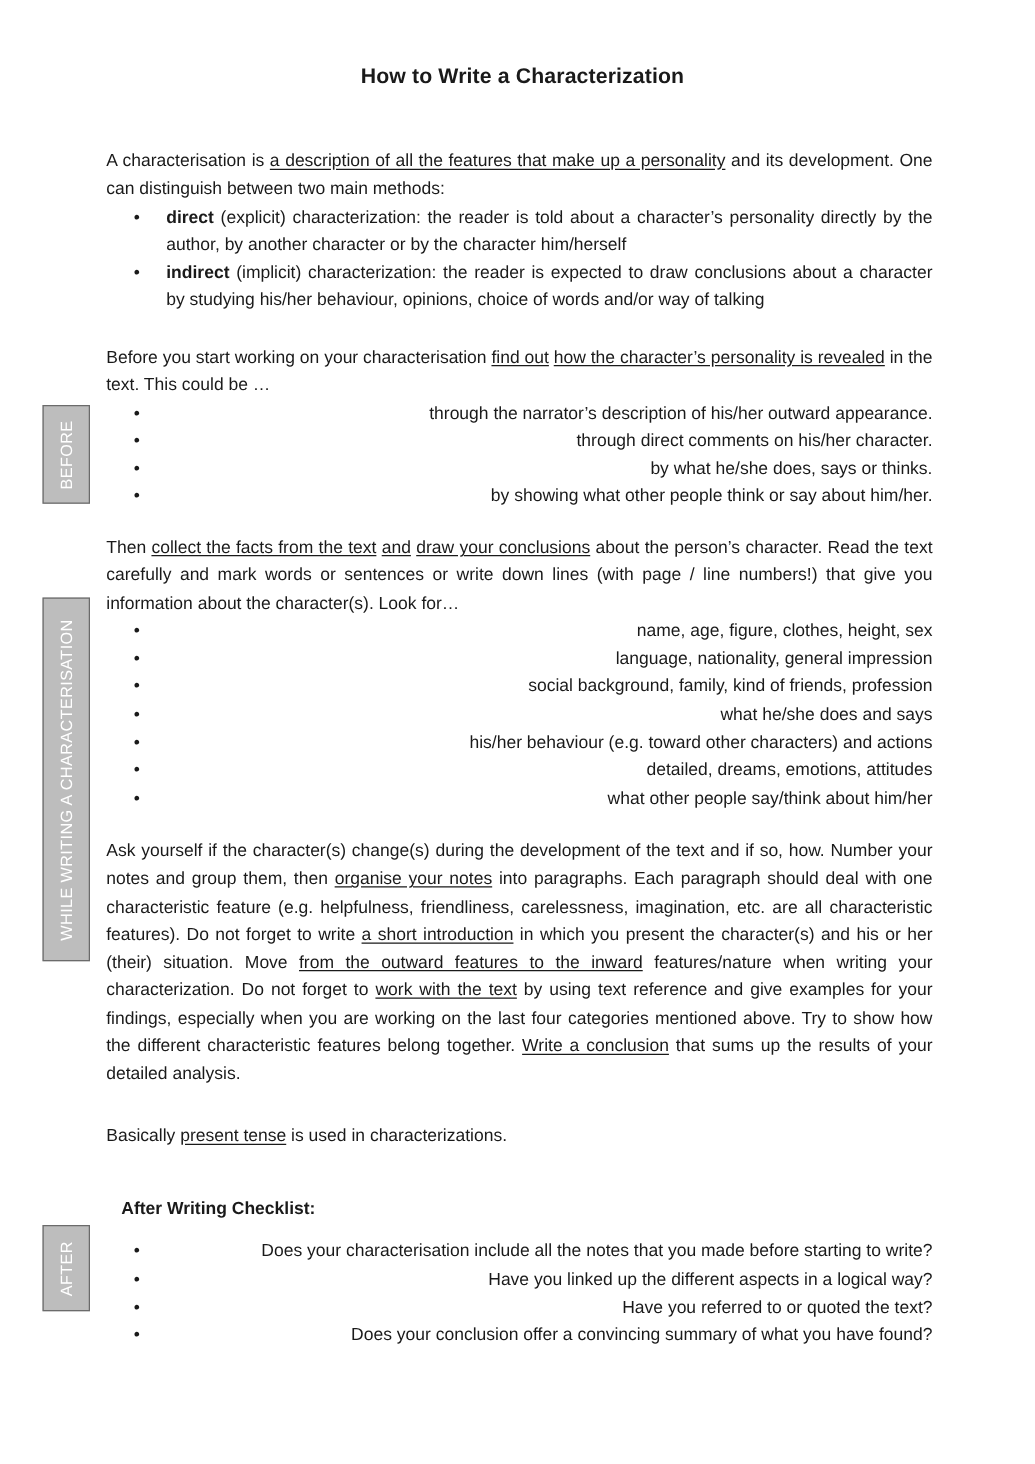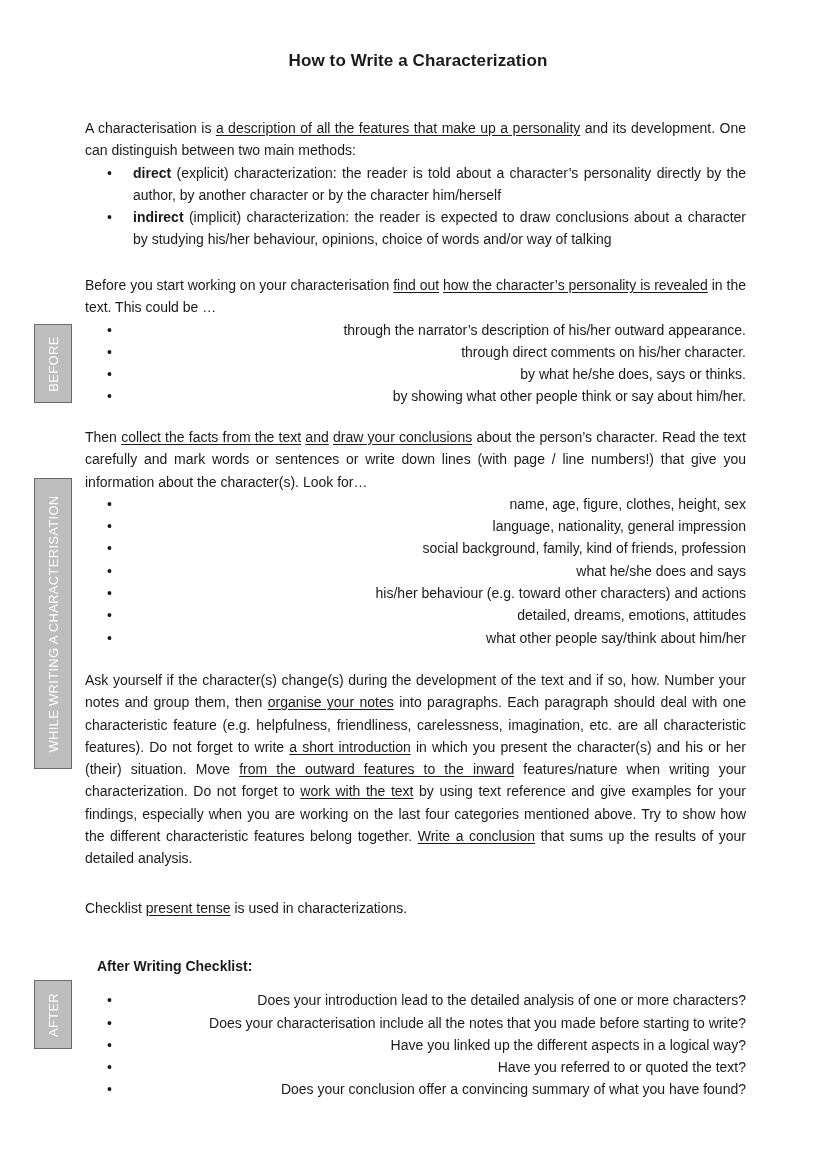--- a/index.html
+++ b/index.html
@@ -67,27 +67,26 @@
       <li>detailed, dreams, emotions, attitudes</li>
       <li>what other people say/think about him/her</li>
     </ul>
   </div>
 
   <div class="block" style="top:669px;">
     <p class="justify-last" style="margin:0;"><span>Ask yourself if the character(s) change(s) during the development of the text and if so, how. Number your notes and group them, then </span><u>organise your notes</u><span> into paragraphs. Each paragraph should deal with one characteristic feature (e.g. helpfulness, friendliness, carelessness, imagination, etc. are all characteristic features). Do not forget to write </span><u>a short introduction</u><span> in which you present the character(s) and his or her (their) situation. Move </span><u>from the outward features to the inward</u><span> features/nature when writing your characterization. Do not forget to </span><u>work with the text</u><span> by using text reference and give examples for your findings, especially when you are working on the last four categories mentioned above. Try to show how the different characteristic features belong together. </span><u>Write a conclusion</u><span> that sums up the results of your detailed analysis.</span></p>
   </div>
 
   <div class="block" style="top:897px;">
-    <p style="margin:0;"><span>Checklist </span><u>present tense</u><span> is used in characterizations.</span></p>
+    <p style="margin:0;"><span>Basically </span><u>present tense</u><span> is used in characterizations.</span></p>
   </div>
 
   <div class="block" style="top:943px;">
     <p class="bold" style="margin:12px;">After Writing Checklist:</p>
     <ul>
-      <li>Does your introduction lead to the detailed analysis of one or more characters?</li>
       <li>Does your characterisation include all the notes that you made before starting to write?</li>
       <li>Have you linked up the different aspects in a logical way?</li>
       <li>Have you referred to or quoted the text?</li>
       <li>Does your conclusion offer a convincing summary of what you have found?</li>
     </ul>
   </div>
 
 </div>
 
 </body></html>

